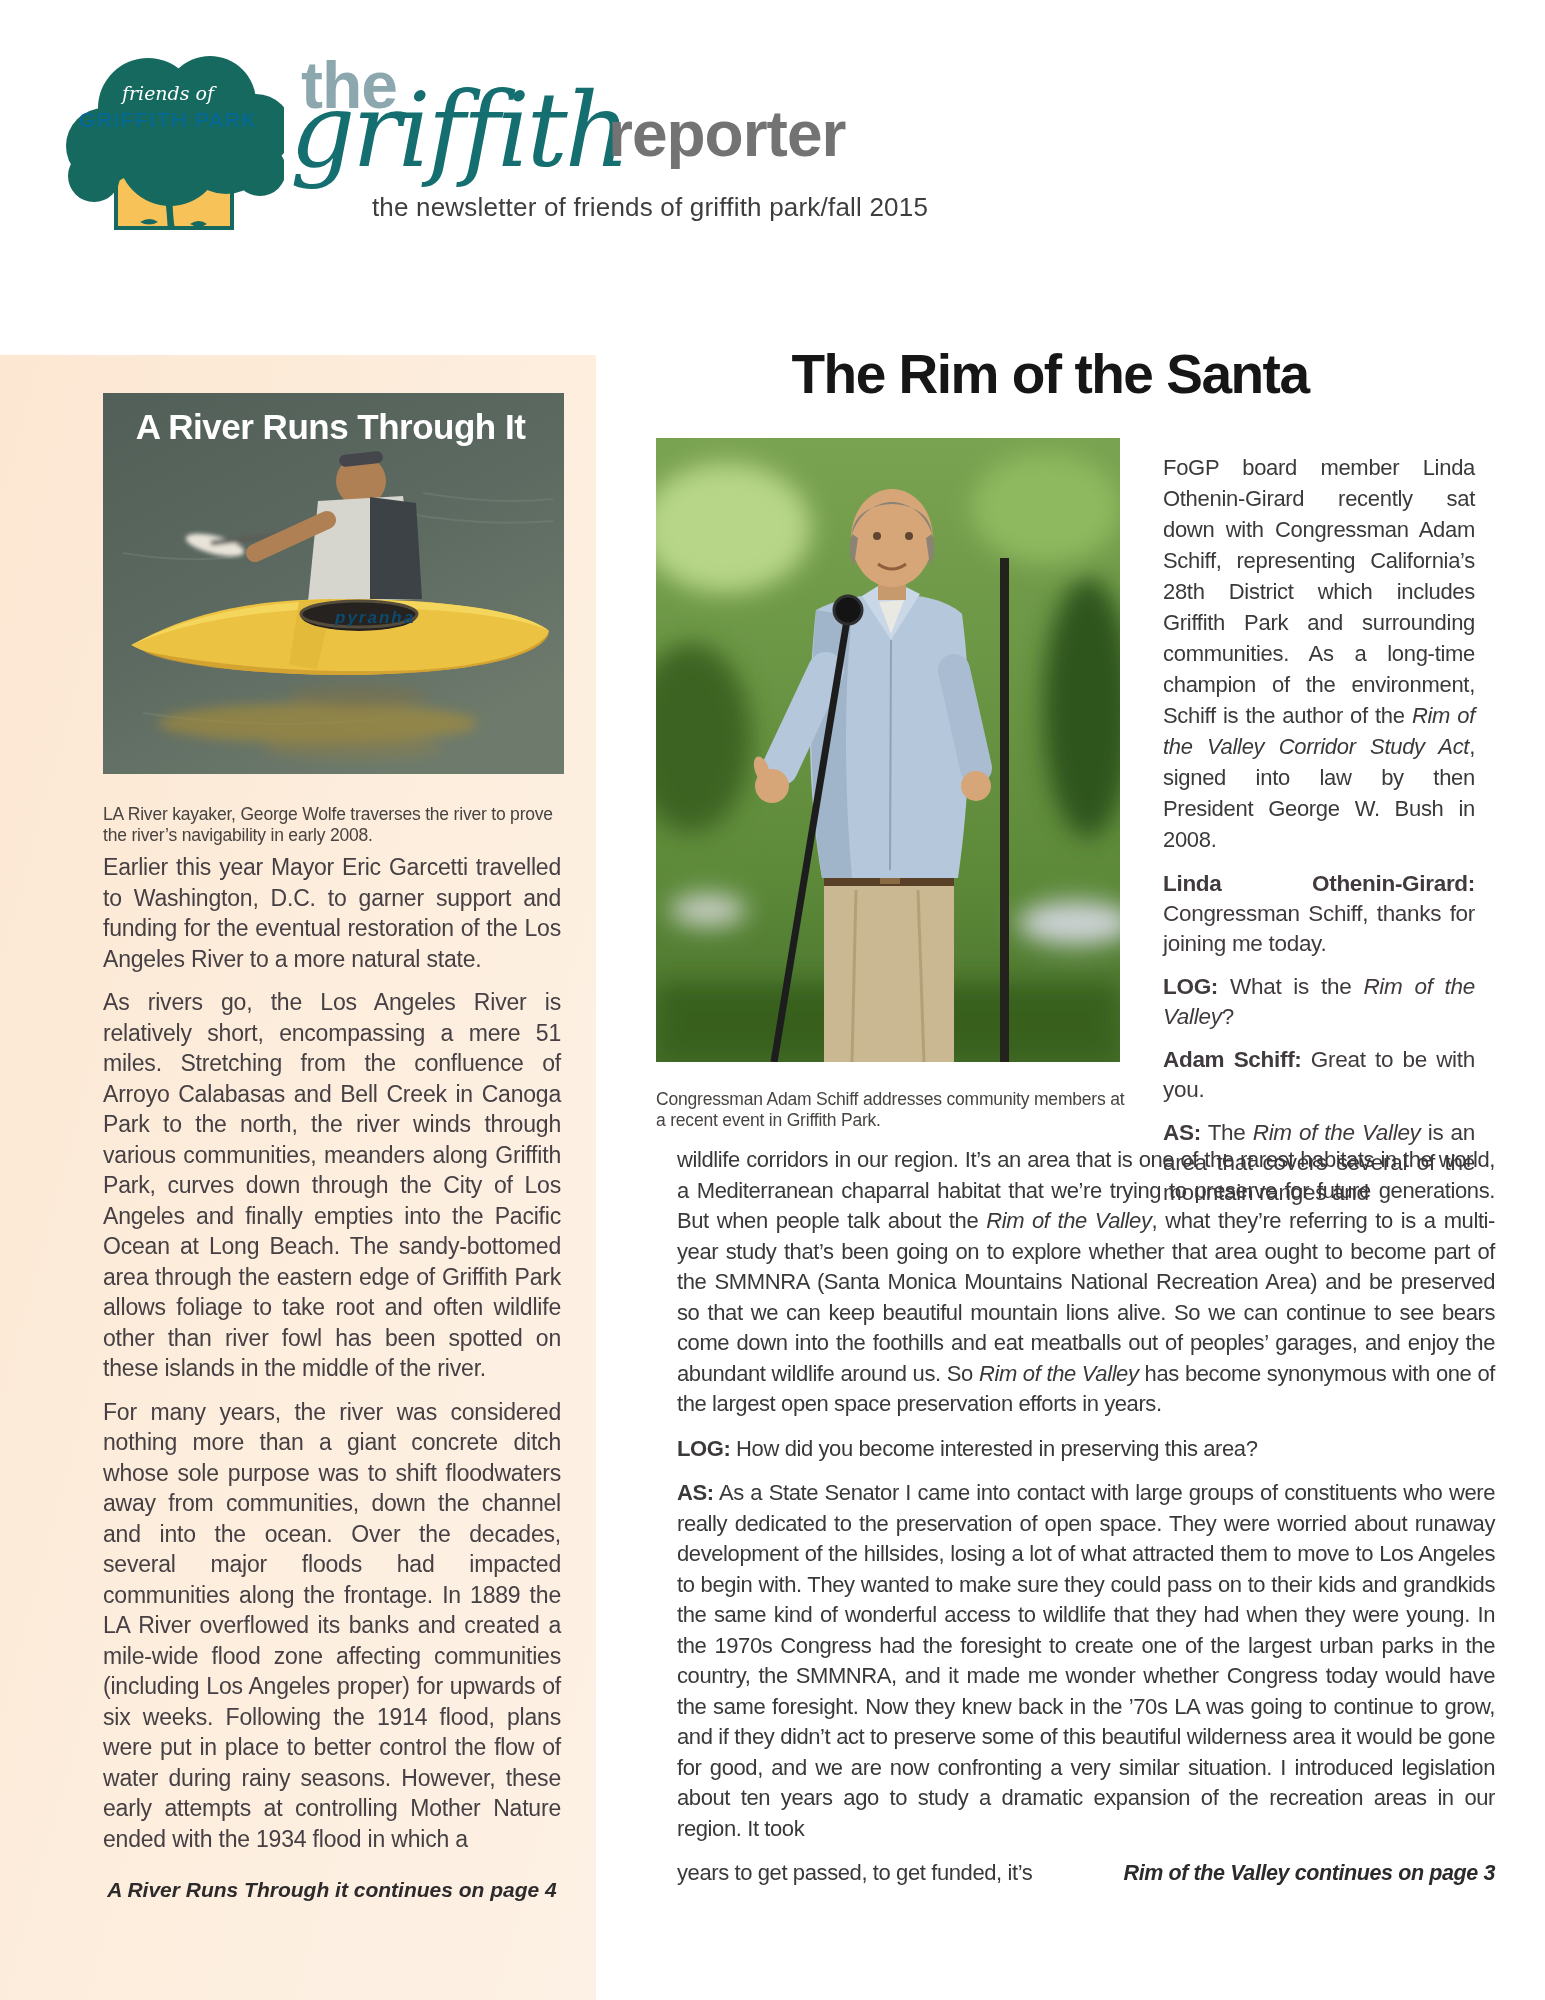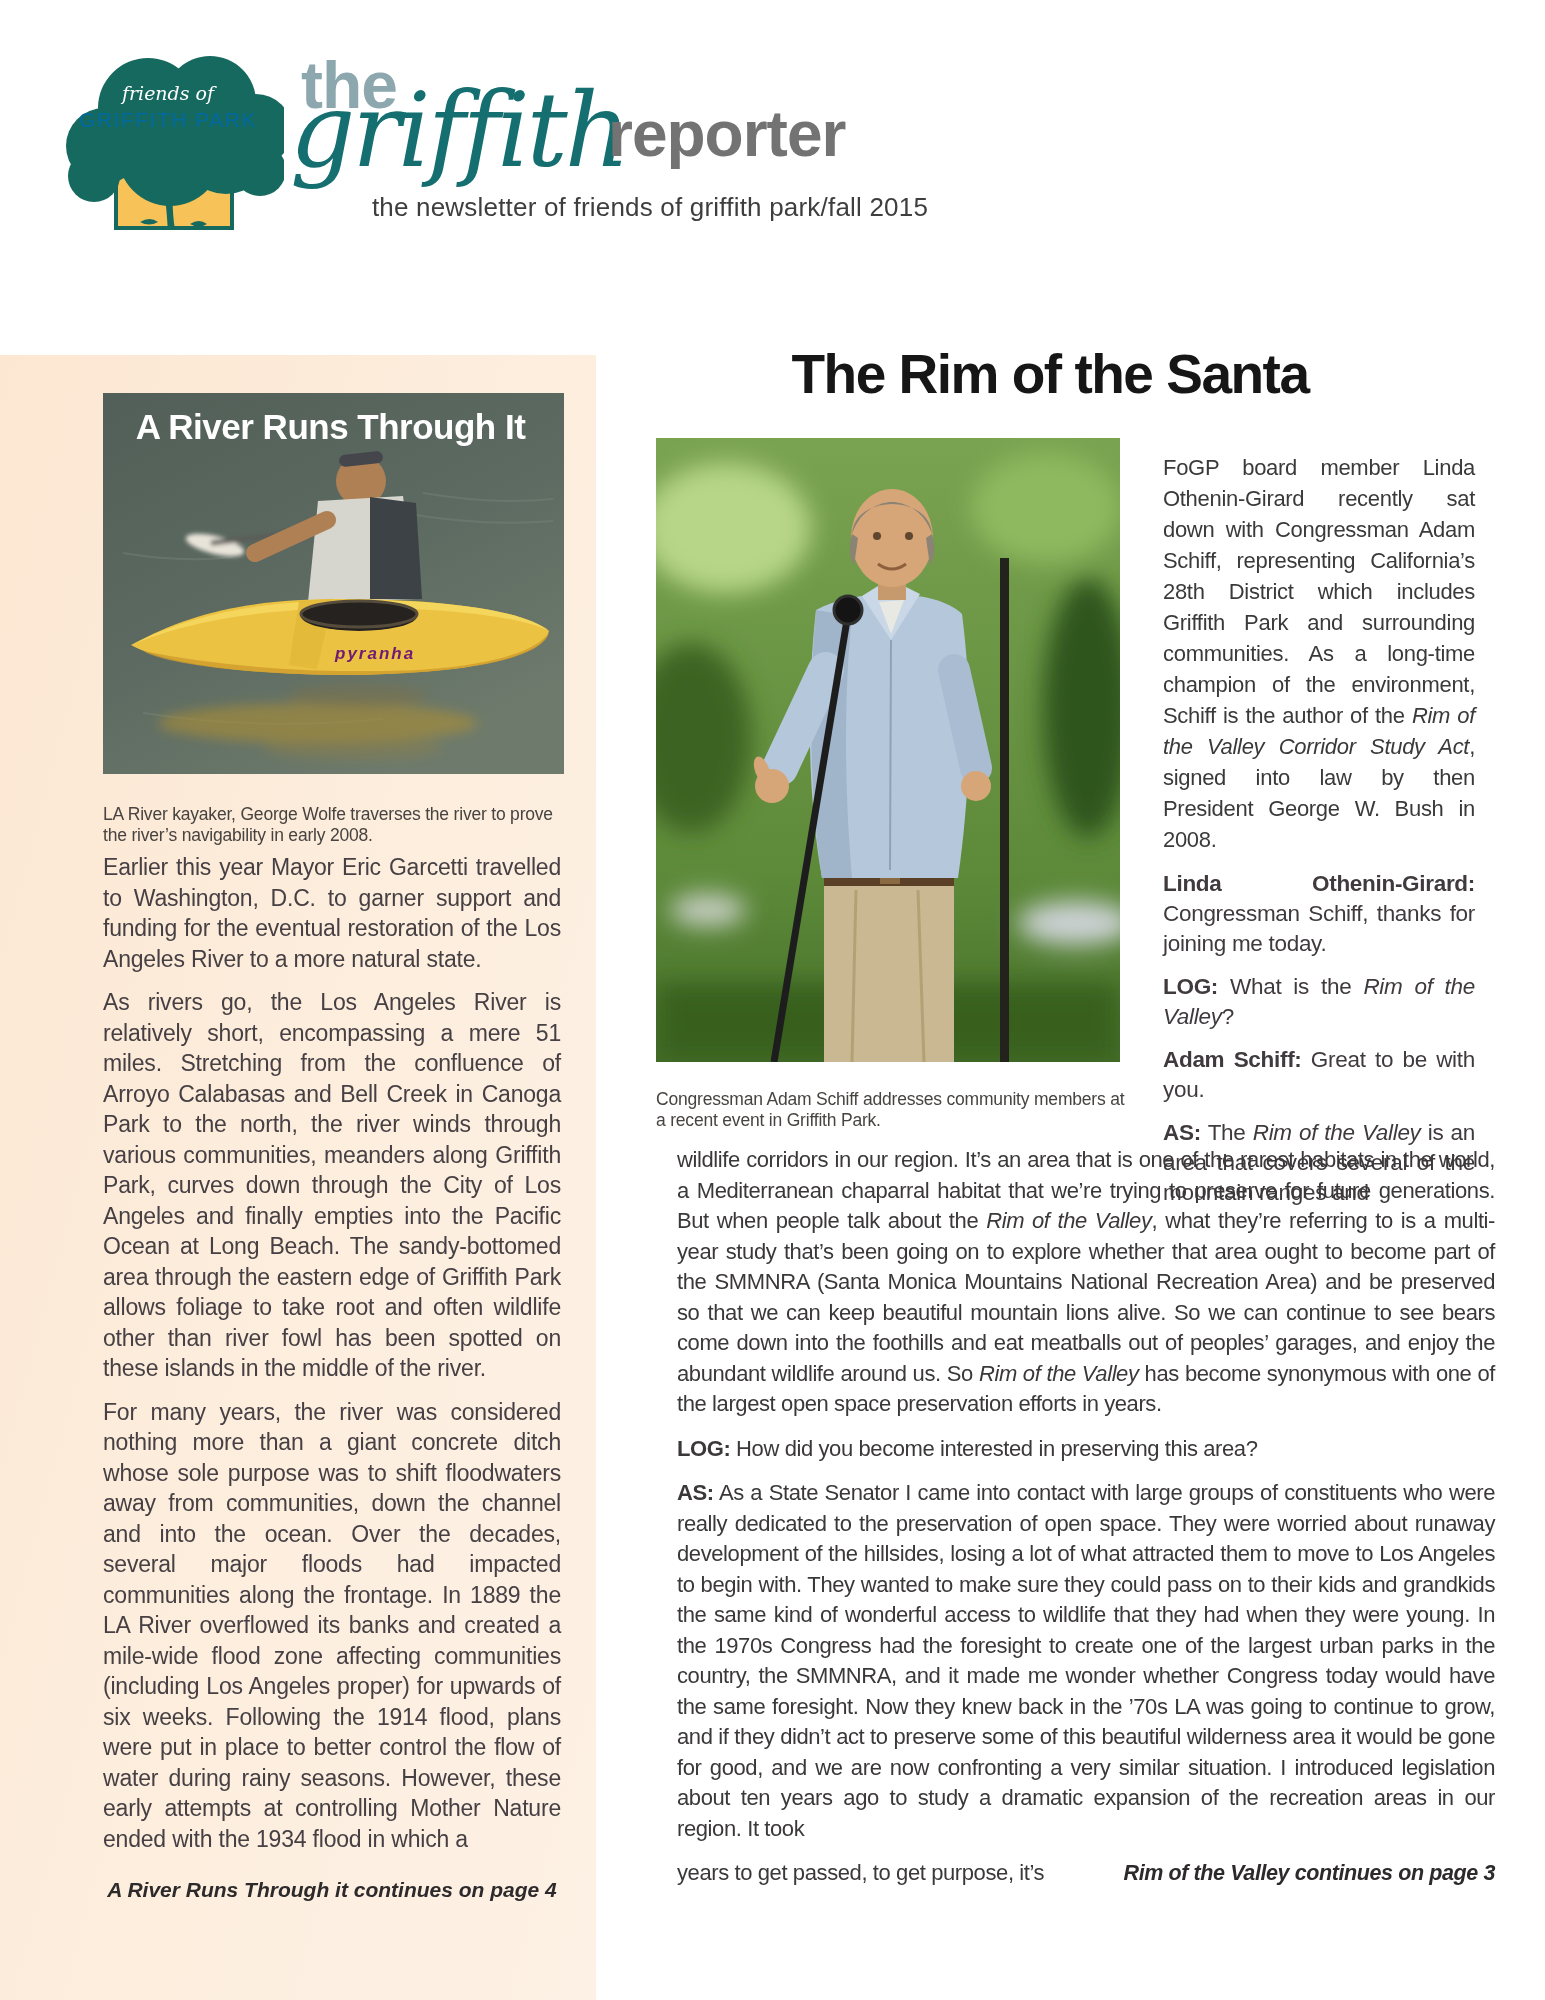--- a/index.html
+++ b/index.html
@@ -23,22 +23,22 @@
   .tagline{position:absolute;left:370px;top:192px;width:560px;text-align:center;
     font-size:26px;color:#3e3e3e;letter-spacing:0.2px;}
   
   .cream{position:absolute;left:0;top:355px;width:596px;height:1645px;
     background:linear-gradient(105deg,#fce7d2 0%,#fdeede 55%,#fdf1e5 100%);}
   
   .kayak-photo{position:absolute;left:103px;top:393px;width:461px;height:381px;overflow:hidden;}
   .kayak-photo svg{position:absolute;inset:0;}
   .river-title{position:absolute;left:0;right:6px;top:14px;text-align:center;color:#ffffff;
     font-size:35px;font-weight:bold;letter-spacing:-0.5px;}
-  .kayak-brand{position:absolute;left:232px;top:215px;color:#701a75;font-size:17px;
-    font-weight:bold;letter-spacing:2px;font-style:italic;margin-top:36px;}
+  .kayak-brand{position:absolute;left:232px;top:215px;color:#0c4a6e;font-size:17px;
+    font-weight:bold;letter-spacing:2px;font-style:italic;}
   .caption{font-size:17.5px;line-height:21.5px;color:#474340;letter-spacing:-0.2px;}
   .left-cap{position:absolute;left:103px;top:786px;width:461px;}
   .left-body{position:absolute;left:103px;top:852px;width:458px;}
   .left-body p{margin:0 0 13px 0;font-size:23px;line-height:30.5px;text-align:justify;
     color:#464044;letter-spacing:-0.2px;}
   .cont{font-style:italic;font-weight:bold;color:#2d2a2c;}
   .left-cont{position:absolute;left:103px;top:1878px;width:458px;text-align:center;font-size:21px;}
   
   .rim-title{position:absolute;left:620px;top:344px;width:860px;margin:0;text-align:center;
     font-size:55px;font-weight:900;color:#161616;letter-spacing:-1.5px;line-height:1.1;}
@@ -214,19 +214,19 @@
       <p class="qa"><span class="b">LOG:</span><span> What is the </span><span class="i">Rim of the Valley</span><span>?</span></p>
       <p class="qa"><span class="b">Adam Schiff:</span><span> Great to be with you.</span></p>
       <p class="qa"><span class="b">AS:</span><span> The </span><span class="i">Rim of the Valley</span><span> is an area that covers several of the mountain ranges and</span></p>
     </div>
 
     <div class="wide">
       <p><span>wildlife corridors in our region. It’s an area that is one of the rarest habitats in the world, a Mediterranean chaparral habitat that we’re trying to preserve for future generations. But when people talk about the </span><span class="i">Rim of the Valley</span><span>, what they’re referring to is a multi-year study that’s been going on to explore whether that area ought to become part of the SMMNRA (Santa Monica Mountains National Recreation Area) and be preserved so that we can keep beautiful mountain lions alive. So we can continue to see bears come down into the foothills and eat meatballs out of peoples’ garages, and enjoy the abundant wildlife around us. So </span><span class="i">Rim of the Valley</span><span> has become synonymous with one of the largest open space preservation efforts in years.</span></p>
       <p><span class="b">LOG:</span><span> How did you become interested in preserving this area?</span></p>
       <p><span class="b">AS:</span><span> As a State Senator I came into contact with large groups of constituents who were really dedicated to the preservation of open space. They were worried about runaway development of the hillsides, losing a lot of what attracted them to move to Los Angeles to begin with. They wanted to make sure they could pass on to their kids and grandkids the same kind of wonderful access to wildlife that they had when they were young. In the 1970s Congress had the foresight to create one of the largest urban parks in the country, the SMMNRA, and it made me wonder whether Congress today would have the same foresight. Now they knew back in the ’70s LA was going to continue to grow, and if they didn’t act to preserve some of this beautiful wilderness area it would be gone for good, and we are now confronting a very similar situation. I introduced legislation about ten years ago to study a dramatic expansion of the recreation areas in our region. It took</span></p>
       <div class="lastline">
-        <span>years to get passed, to get purpose, it’s</span>
+        <span>years to get passed, to get funded, it’s</span>
         <span class="cont">Rim of the Valley continues on page 3</span>
       </div>
     </div>
   </section>
 
 </div>
 
 </body></html>

